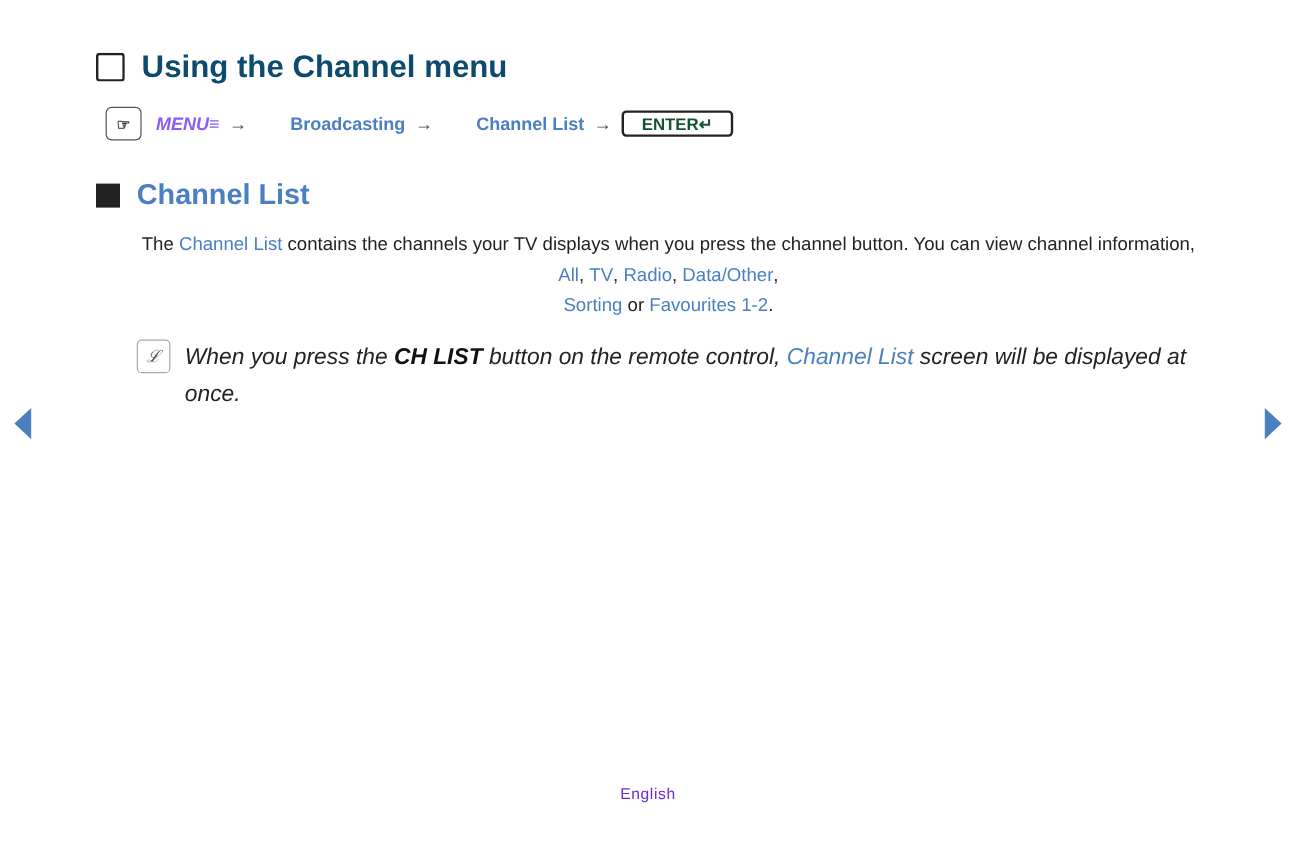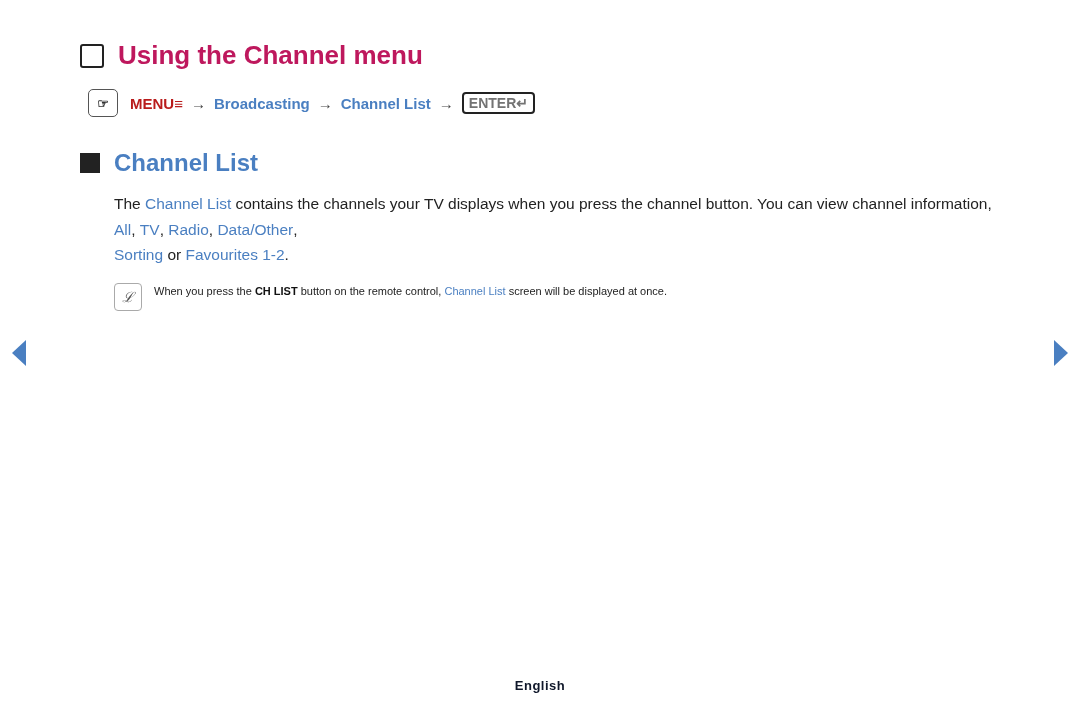--- a/index.html
+++ b/index.html
@@ -61,21 +61,21 @@
 
     .checkbox-icon {
       width: 24px;
       height: 24px;
       flex-shrink: 0;
     }
 
     .section-title {
       font-size: 26px;
       font-weight: 700;
-      color: #be185d;
+      color: #0c4a6e;
     }
 
     
     .menu-path-row {
       display: flex;
       align-items: center;
       gap: 8px;
       margin-left: 8px;
       margin-bottom: 32px;
       font-size: 15px;
@@ -91,44 +91,46 @@
       border-radius: 5px;
       width: 30px;
       height: 28px;
       font-size: 13px;
       color: #333;
       margin-right: 4px;
     }
 
     .menu-bold {
       font-weight: 800;
-      color: #b91c1c;
+      color: #8b5cf6;
       font-size: 15px;
+      font-style: italic;
     }
 
     .menu-arrow {
       color: #444;
       font-size: 15px;
       font-weight: 400;
     }
 
     .menu-link {
       color: #4a7fc1;
       font-weight: 600;
+      margin-left: 28px;
     }
 
     .enter-icon {
       display: inline-flex;
       align-items: center;
       border: 2px solid #222;
       border-radius: 4px;
-      padding: 1px 5px;
+      padding: 1px 15px;
       font-size: 14px;
       font-weight: 800;
-      color: #737373;
+      color: #14532d;
     }
 
     
     .channel-list-section {
       display: flex;
       align-items: flex-start;
       gap: 14px;
       margin-bottom: 14px;
     }
 
@@ -146,20 +148,21 @@
       color: #4a7fc1;
     }
 
     
     .body-text {
       font-size: 15.5px;
       line-height: 1.65;
       color: #222;
       margin-left: 34px;
       margin-bottom: 14px;
+      text-align: center;
     }
 
     .link {
       color: #4a7fc1;
       font-weight: 500;
     }
 
     .bold {
       font-weight: 700;
       color: #111;
@@ -184,34 +187,35 @@
       justify-content: center;
       font-size: 14px;
       color: #555;
       flex-shrink: 0;
       margin-top: 1px;
       font-style: italic;
       font-family: Georgia, serif;
     }
 
     .note-text {
-      font-size: 11px;
+      font-size: 19px;
       line-height: 1.65;
       color: #222;
+      font-style: italic;
     }
 
     
     .footer {
       position: absolute;
-      bottom: 12px;
+      bottom: 36px;
       left: 50%;
       transform: translateX(-50%);
       font-size: 13px;
-      color: #0f172a;
-      font-weight: 700;
+      color: #6d28d9;
+      font-weight: 400;
       letter-spacing: 0.5px;
     }
   </style>
 </head>
 <body>
 
 <div class="nav-arrow-left">
   <svg width="18" height="30" viewBox="0 0 18 30">
     <polygon points="16,2 2,15 16,28" fill="#4a7fc1"></polygon>
   </svg>

